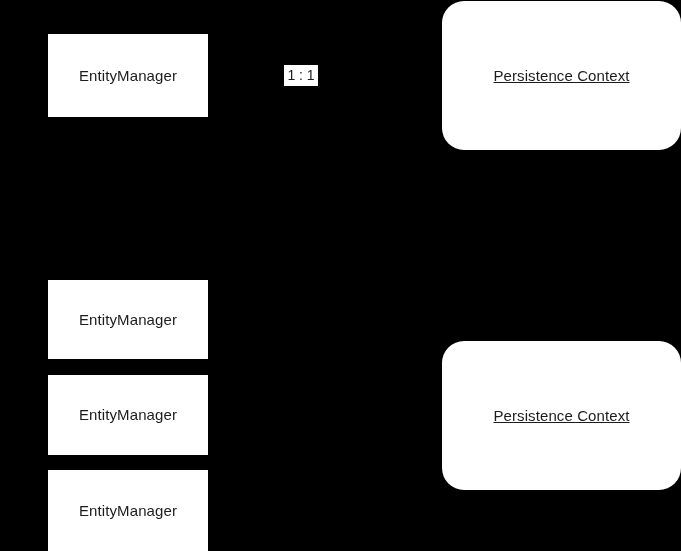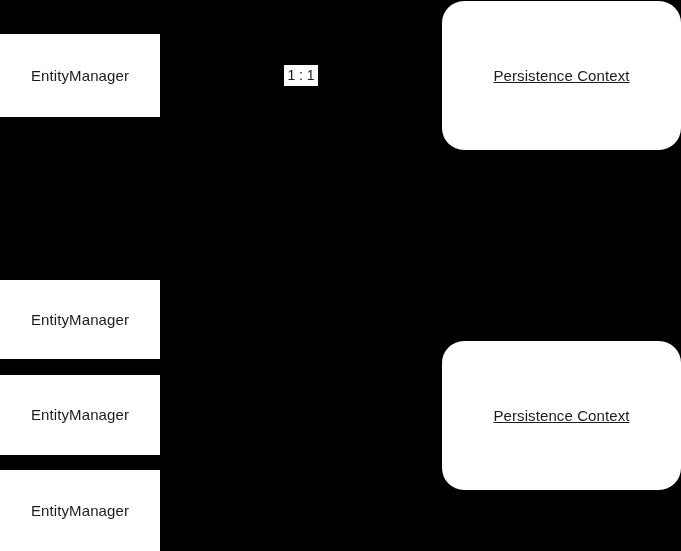--- a/index.html
+++ b/index.html
@@ -31,20 +31,21 @@
     justify-content: center;
     text-align: center;
     font-size: 15px;
     line-height: 1.2;
     font-family: "Liberation Sans", sans-serif;
     letter-spacing: 0.1px;
   }
 
   .node-rect {
     border-radius: 0;
+    margin-left: 48px;
   }
 
   .node-rounded {
     border-radius: 22px;
     text-decoration: underline;
   }
 
   .edge-label {
     position: absolute;
     box-sizing: border-box;

